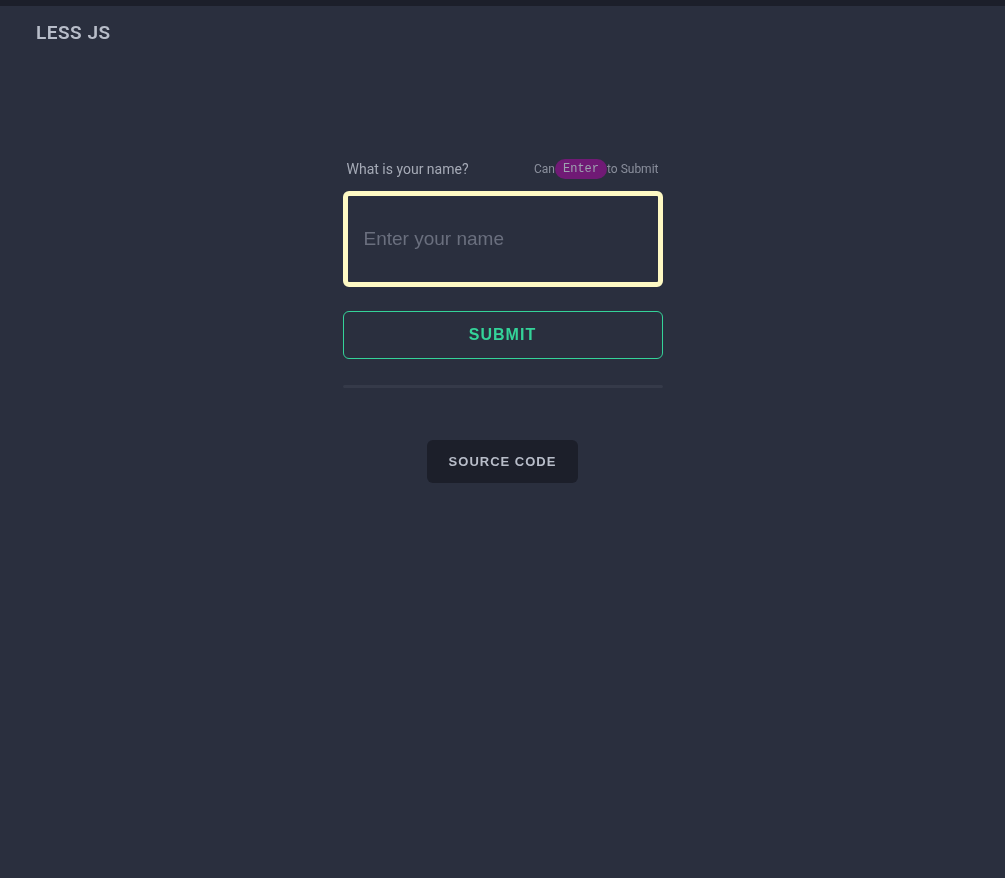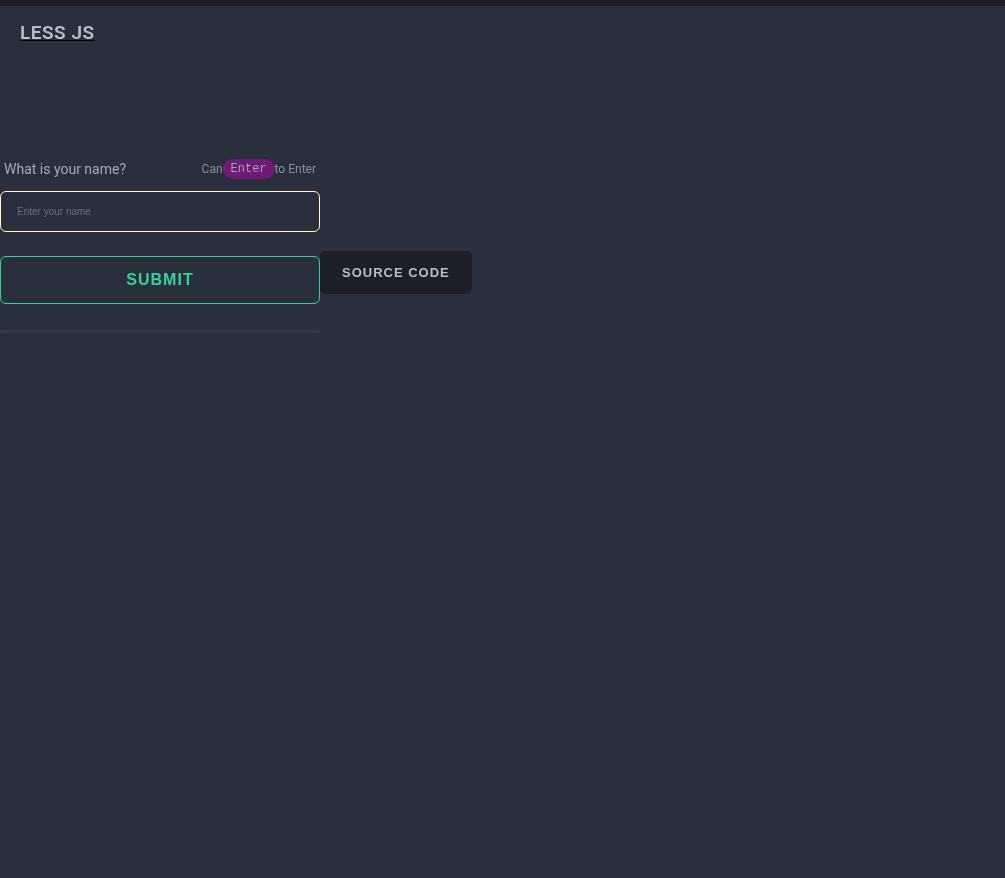--- a/index.html
+++ b/index.html
@@ -12,32 +12,31 @@
       font-family: -apple-system, BlinkMacSystemFont, 'Segoe UI', Roboto, sans-serif;
       width: 1005px;
       height: 878px;
       overflow: hidden;
     }
     .top-bar {
       height: 6px;
       background-color: #1c1f2a;
     }
     .header {
-      padding: 15px 20px;
-      text-decoration: underline;
+      padding: 15px 36px;
     }
     .brand {
       color: #b8bdc9;
       font-size: 19px;
       font-weight: 600;
       letter-spacing: 0.5px;
     }
     .container {
       display: flex;
-      flex-direction: row;
+      flex-direction: column;
       align-items: center;
       margin-top: 100px;
     }
     .form-card {
       width: 320px;
     }
     .label-row {
       display: flex;
       justify-content: space-between;
       align-items: center;
@@ -58,25 +57,25 @@
       background-color: #701a75;
       color: #9da2af;
       font-family: 'Courier New', monospace;
       font-size: 12px;
       padding: 3px 8px;
       border-radius: 10px;
     }
     .name-input {
       width: 100%;
       background-color: transparent;
-      border: 1px solid #fef9c3;
+      border: 5px solid #fef9c3;
       border-radius: 6px;
-      padding: 14px 16px;
+      padding: 32px 16px;
       color: #c5cad6;
-      font-size: 10px;
+      font-size: 19px;
       outline: none;
     }
     .name-input::placeholder {
       color: #6a6f7e;
     }
     .submit-btn {
       width: 100%;
       background-color: transparent;
       border: 1px solid #34d399;
       border-radius: 6px;
@@ -119,21 +118,21 @@
   <div class="brand">LESS JS</div>
 </div>
 
 <div class="container">
   <div class="form-card">
     <div class="label-row">
       <span class="question-label">What is your name?</span>
       <span class="hint">
         <span>Can</span>
         <span class="key-badge">Enter</span>
-        <span>to Enter</span>
+        <span>to Submit</span>
       </span>
     </div>
     <input type="text" class="name-input" placeholder="Enter your name" style="">
     <button class="submit-btn">SUBMIT</button>
     <div class="divider"></div>
   </div>
   <button class="source-btn">SOURCE CODE</button>
 </div>
 
 </body></html>

